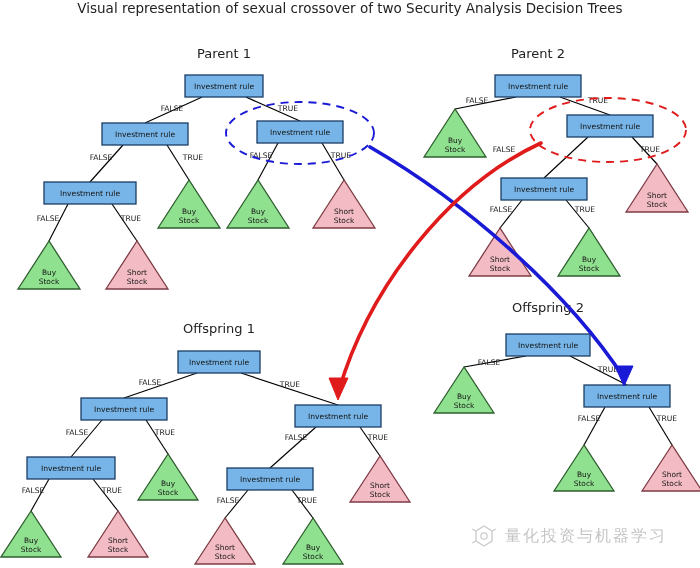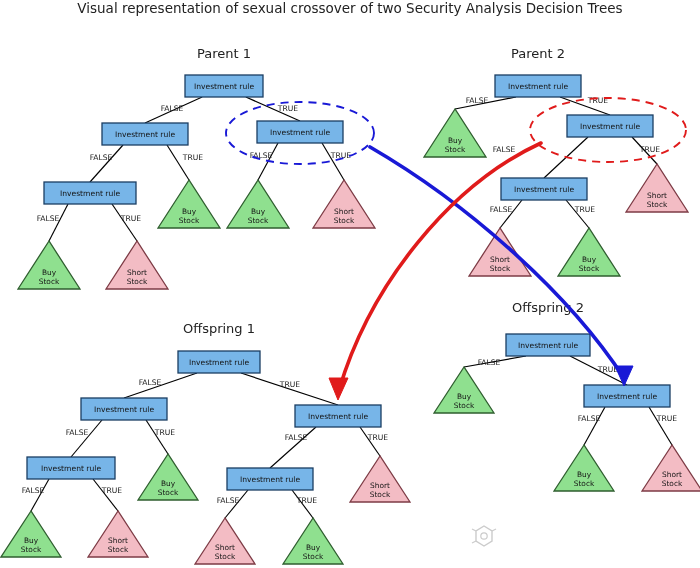--- a/index.html
+++ b/index.html
@@ -361,15 +361,16 @@
   <div id="watermark">
     <div class="wm-mark">
       <svg viewBox="0 0 28 28" width="28" height="28">
         <polygon points="14,4 22,9 22,19 14,24 6,19 6,9" fill="none" stroke="#555" stroke-width="1.4"></polygon>
         <circle cx="14" cy="14" r="3.2" fill="none" stroke="#555" stroke-width="1.2"></circle>
         <line x1="6" y1="9" x2="2" y2="7" stroke="#555" stroke-width="1.1"></line>
         <line x1="6" y1="19" x2="2" y2="21" stroke="#555" stroke-width="1.1"></line>
         <line x1="22" y1="9" x2="26" y2="7" stroke="#555" stroke-width="1.1"></line>
       </svg>
     </div>
+    <div class="wm-text">量化投资与机器学习</div>
   </div>
 
 </div>
 
 </body></html>

